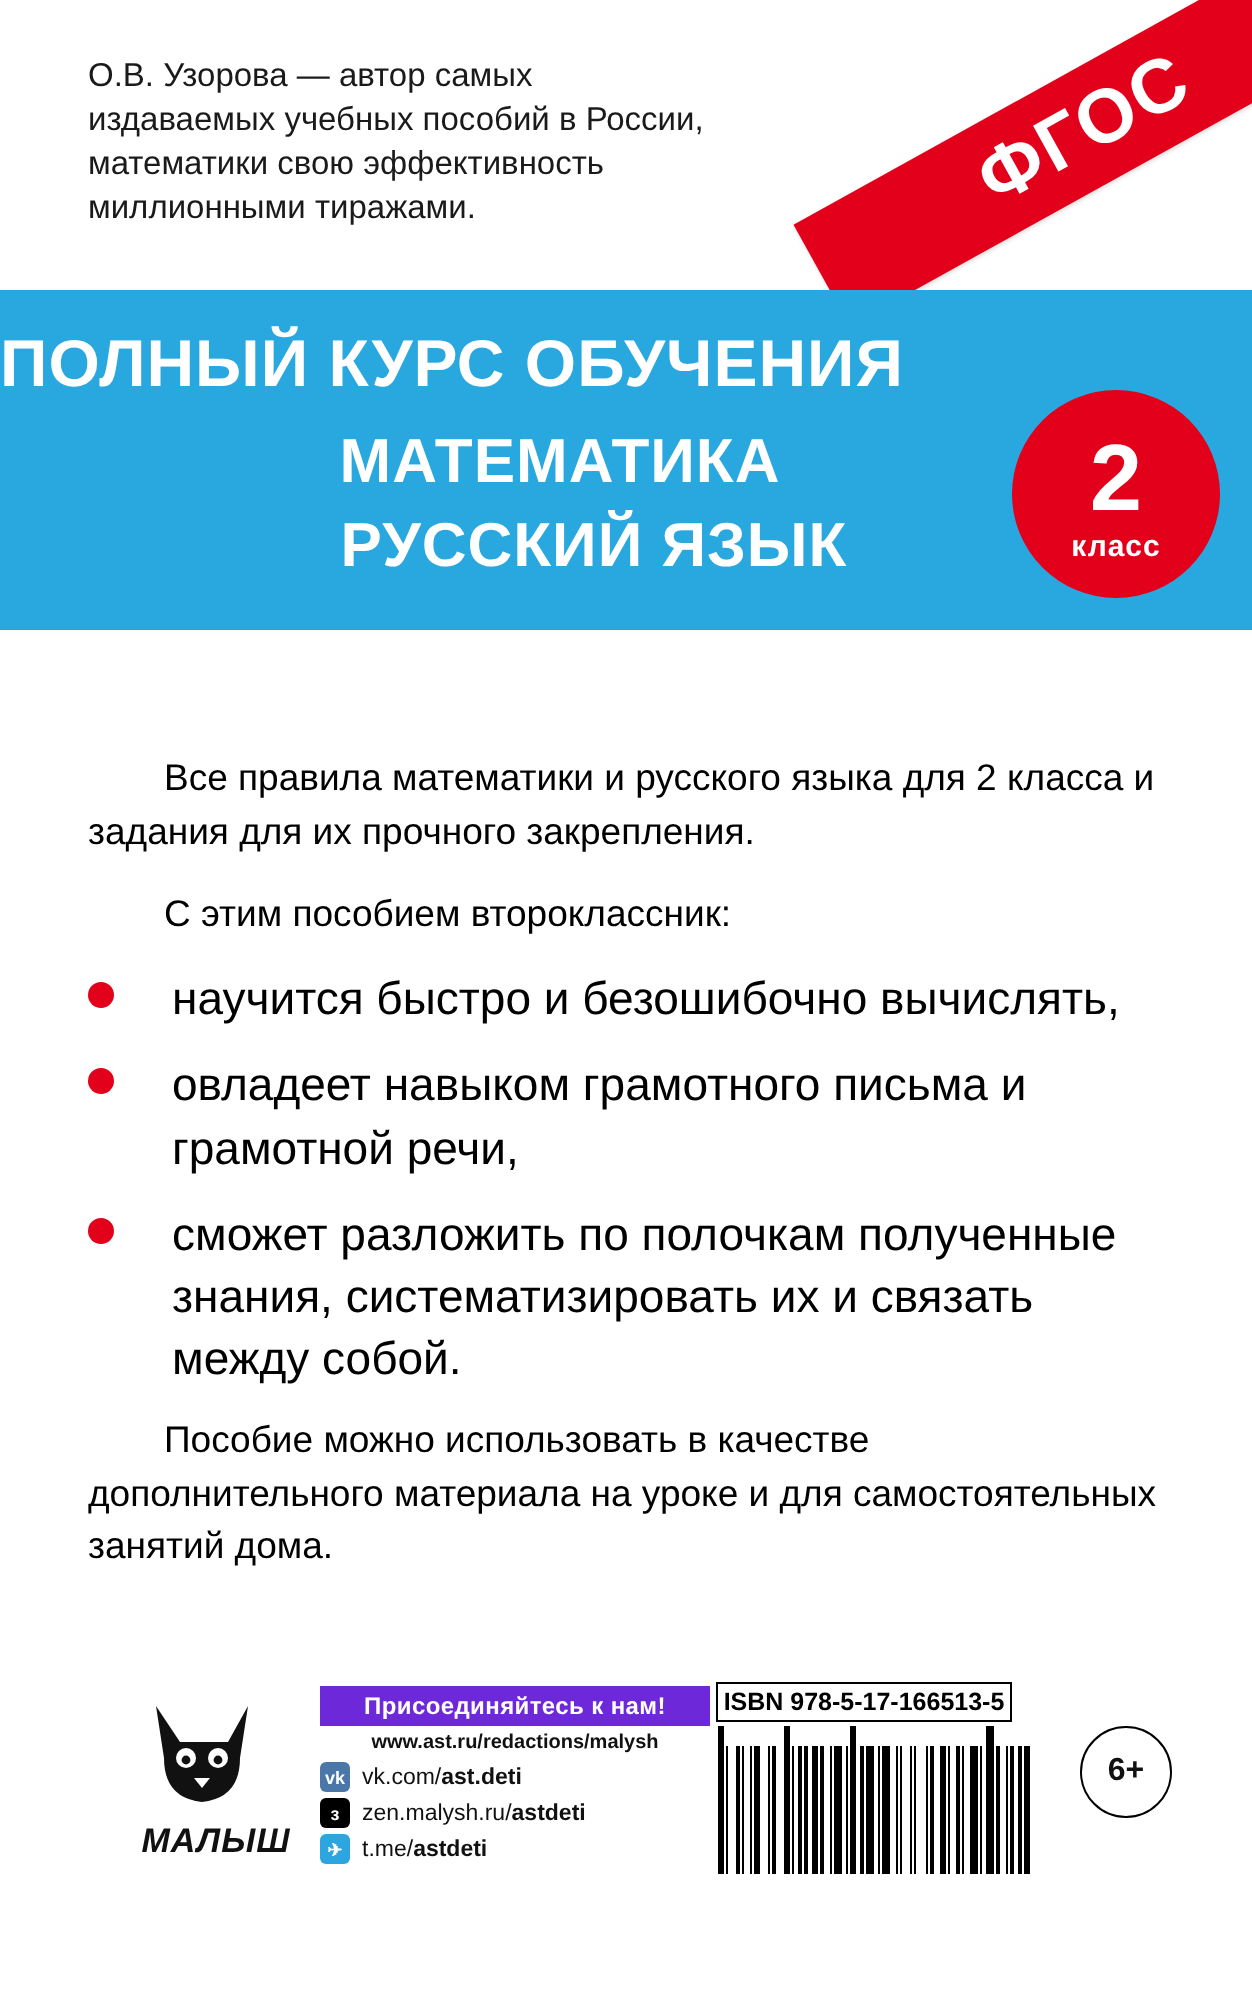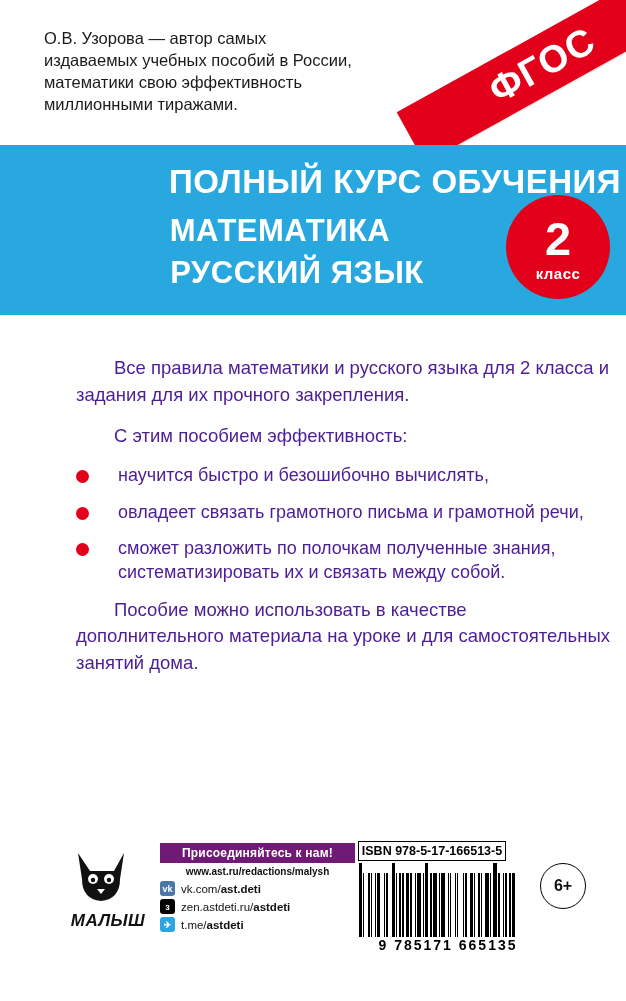--- a/index.html
+++ b/index.html
@@ -51,21 +51,21 @@
   
   .title-band {
     position: absolute;
     left: 0; top: 145px;
     width: 626px; height: 170px;
     background: #29a8e0;
   }
   .title-band .t1 {
     position: absolute;
     left: 0; top: 18px; width: 621px;
-    text-align: right;
+    text-align: left;
     color: #ffffff;
     font-size: 33px;
     font-weight: bold;
     letter-spacing: 0.5px;
   }
   .title-band .t2 {
     position: absolute;
     left: 0; top: 68px; width: 560px;
     text-align: center;
     color: #ffffff;
@@ -106,40 +106,39 @@
   .grade-badge .word {
     font-size: 15px;
     font-weight: bold;
     margin-top: 4px;
     letter-spacing: 0.5px;
   }
 
   
   .body-text {
     position: absolute;
-    left: 44px; top: 355px;
+    left: 44px; top: 376px;
     width: 540px;
-    color: #4c1d95;
+    color: #000000;
     font-size: 18.5px;
     line-height: 1.45;
-    margin-left: 32px;
   }
   .para { margin-bottom: 14px; }
   .para.indent { text-indent: 38px; }
 
   ul.bullets {
     list-style: none;
     margin: 4px 0 10px 0;
     padding: 0;
   }
   ul.bullets li {
     position: relative;
     padding-left: 42px;
     margin-bottom: 12px;
-    font-size: 18px;
+    font-size: 23px;
     line-height: 1.35;
   }
   ul.bullets li .dot {
     position: absolute;
     left: 0; top: 7px;
     width: 13px; height: 13px;
     border-radius: 50%;
     background: #e2001a;
   }
 
@@ -174,21 +173,21 @@
     letter-spacing: 0.5px;
   }
 
   
   .social {
     position: absolute;
     left: 160px; top: 2px;
     width: 195px;
   }
   .social .join {
-    background: #701a75;
+    background: #6d28d9;
     color: #ffffff;
     font-size: 12px;
     font-weight: bold;
     text-align: center;
     padding: 3px 0;
     letter-spacing: 0.2px;
   }
   .social .site {
     font-size: 10px;
     font-weight: bold;
@@ -287,29 +286,29 @@
     <div class="t3">РУССКИЙ ЯЗЫК</div>
   </div>
 
   <div class="grade-badge">
     <span class="num">2</span>
     <span class="word">класс</span>
   </div>
 
   <div class="body-text">
     <div class="para indent">Все правила математики и русского языка для 2 класса и задания для их прочного закрепления.</div>
-    <div class="para indent">С этим пособием эффективность:</div>
+    <div class="para indent">С этим пособием второклассник:</div>
     <ul class="bullets">
       <li>
         <span class="dot"></span>
         <span>научится быстро и безошибочно вычислять,</span>
       </li>
       <li>
         <span class="dot"></span>
-        <span>овладеет связать грамотного письма и грамотной речи,</span>
+        <span>овладеет навыком грамотного письма и грамотной речи,</span>
       </li>
       <li>
         <span class="dot"></span>
         <span>сможет разложить по полочкам полученные знания, систематизировать их и связать между собой.</span>
       </li>
     </ul>
     <div class="para indent">Пособие можно использовать в качестве дополнительного материала на уроке и для самостоятельных занятий дома.</div>
   </div>
 
   <div class="footer">
@@ -332,21 +331,21 @@
       <div class="join">Присоединяйтесь к нам!</div>
       <div class="site">www.ast.ru/redactions/malysh</div>
 
       <div class="row">
         <span class="ic vk">vk</span>
         <span>vk.com/</span>
           <b>ast.deti</b>
       </div>
       <div class="row">
         <span class="ic zen">з</span>
-        <span>zen.astdeti.ru/</span>
+        <span>zen.malysh.ru/</span>
           <b>astdeti</b>
       </div>
       <div class="row">
         <span class="ic tg">✈</span>
         <span>t.me/</span>
           <b>astdeti</b>
       </div>
     </div>
 
     <div class="isbn-box">ISBN 978-5-17-166513-5</div>
@@ -405,18 +404,17 @@
         <div style="width: 1.2px; height: 1px;"></div>
         <div class="bar" style="width: 3.6px; height: 74px;"></div>
         <div class="bar" style="width: 2.4px; height: 64px;"></div>
         <div style="width: 1.2px; height: 1px;"></div>
         <div class="bar" style="width: 1.2px; height: 64px;"></div>
         <div class="bar" style="width: 2.4px; height: 64px;"></div>
         <div style="width: 1.2px; height: 1px;"></div>
         <div class="bar" style="width: 1.2px; height: 64px;"></div>
         <div class="bar" style="width: 3.6px; height: 64px;"></div>
       </div>
-    <div class="barcode-digits">9 785171 665135</div>
 
     <div class="age-badge">6+</div>
   </div>
 
 </div>
 
 </body></html>

